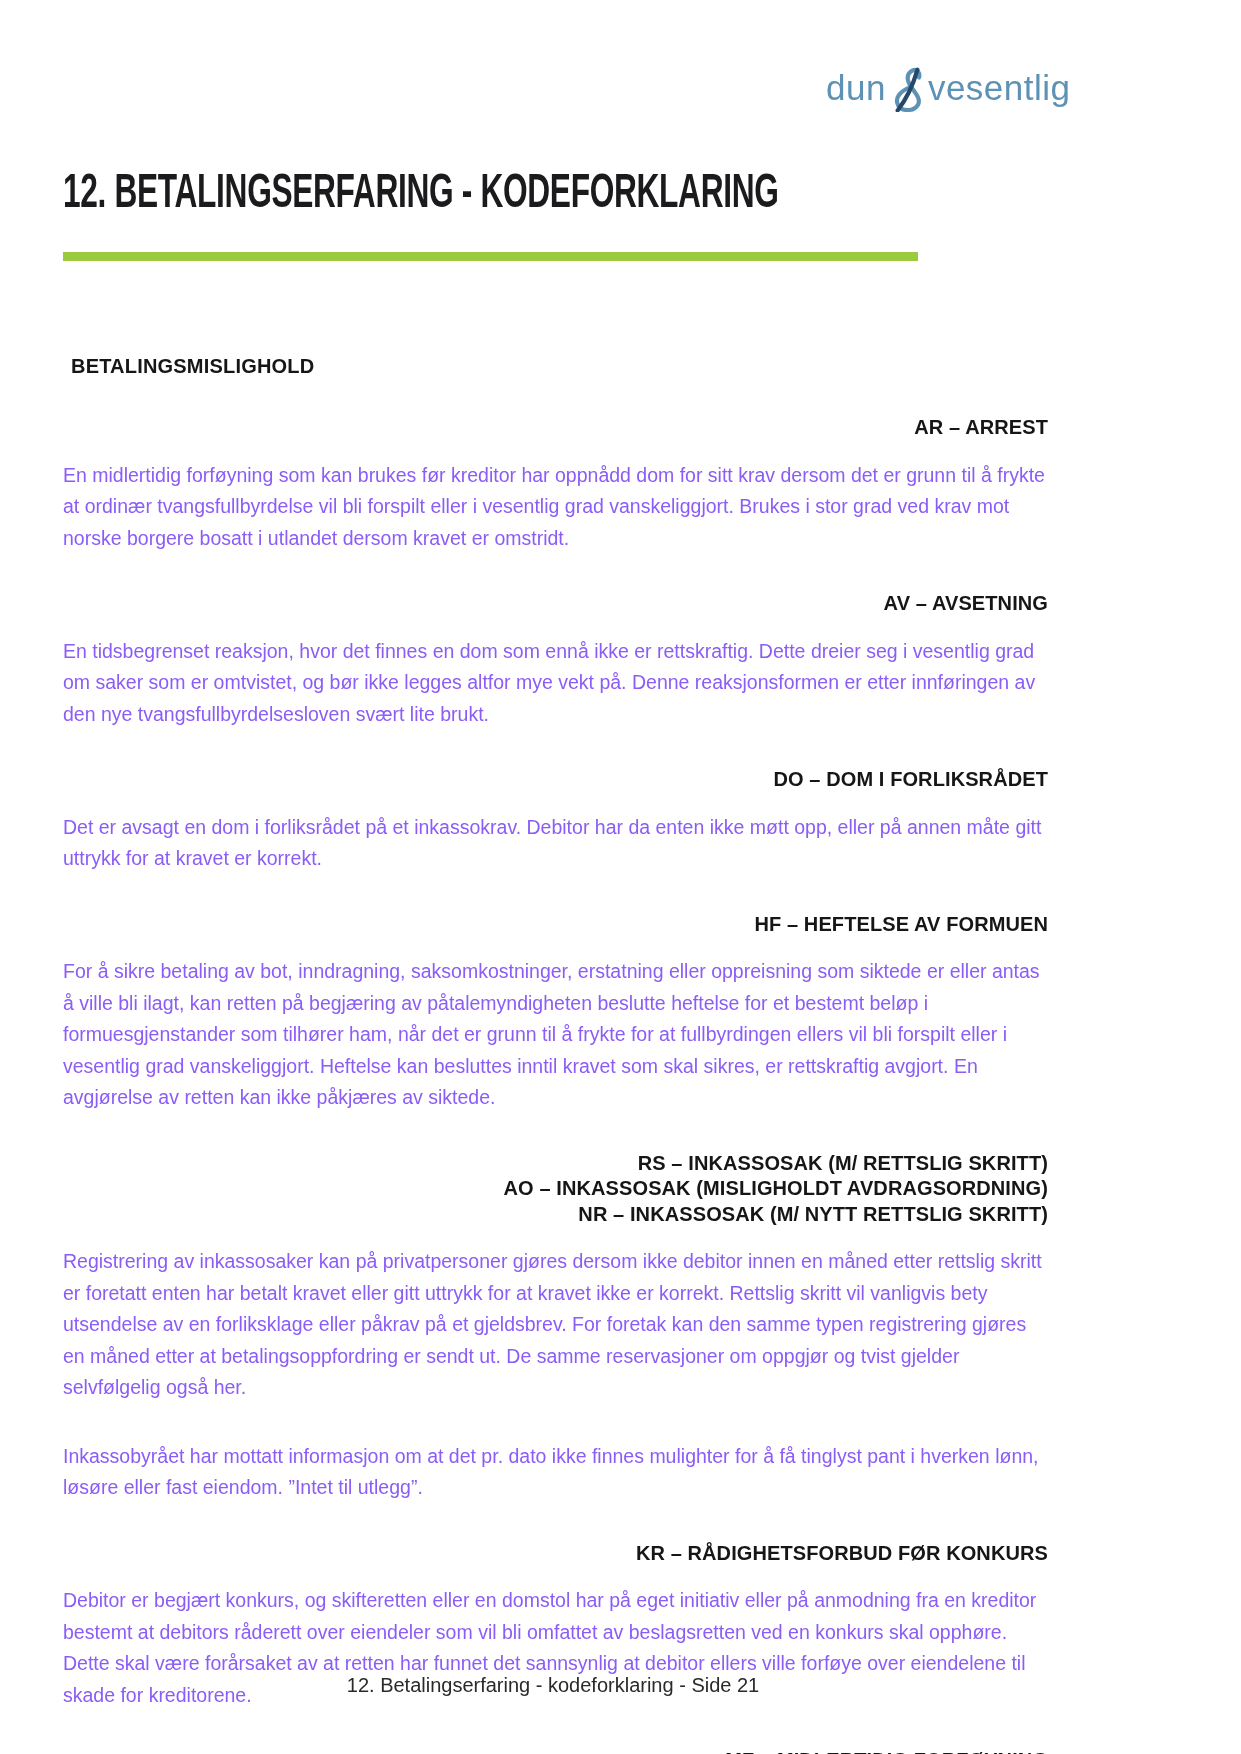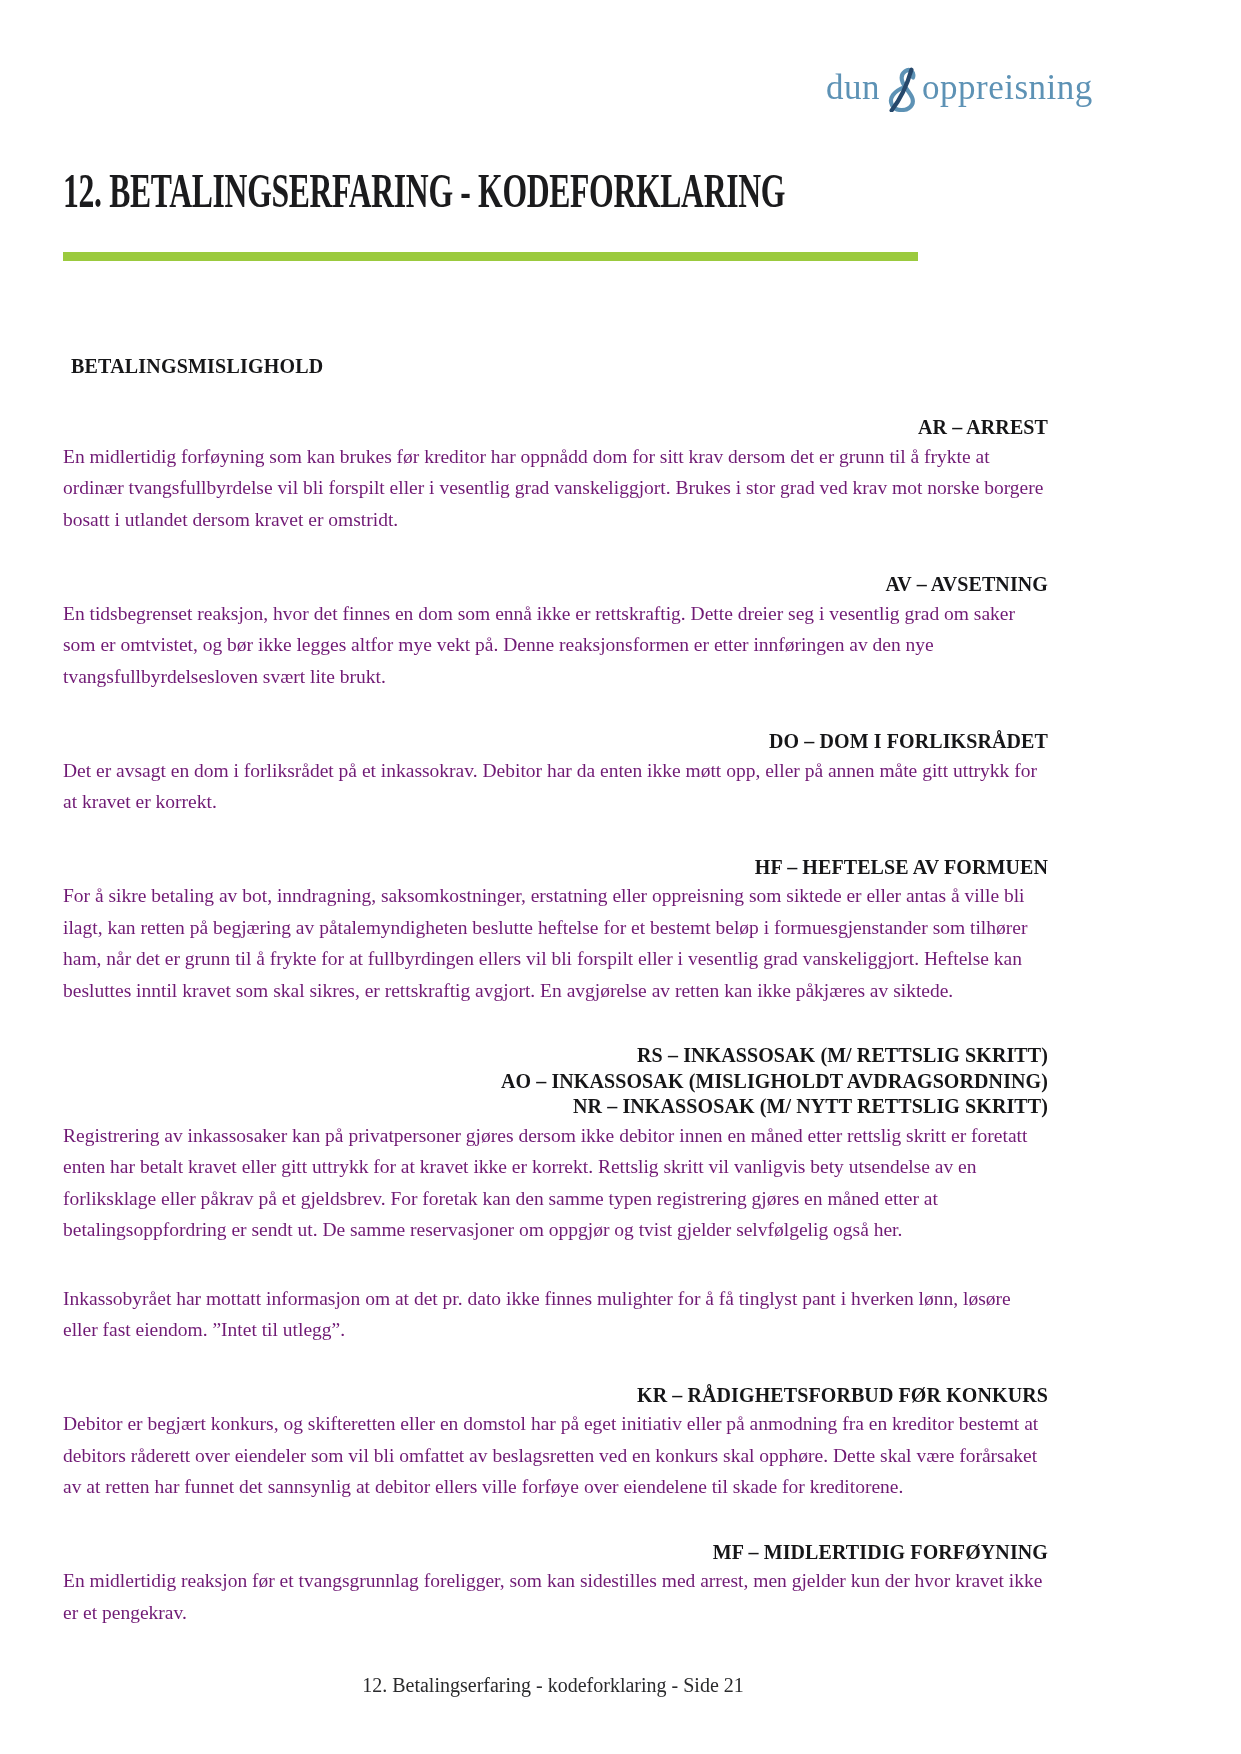--- a/index.html
+++ b/index.html
@@ -1,21 +1,21 @@
 <!DOCTYPE html>
 <html lang="no"><head>
 <meta charset="utf-8">
 <title>12. Betalingserfaring - kodeforklaring</title>
 <style>
   html,body { margin:0; padding:0; background:#ffffff; }
   .page {
     position:relative;
     width:1241px; height:1754px;
     background:#ffffff;
-    font-family:Liberation Serif, serif;
+    font-family:Liberation Sans, sans-serif;
     color:#2e2e30;
     overflow:hidden;
   }
 
   
   .logo {
     position:absolute; top:66px; left:826px;
     display:flex; align-items:center;
     font-size:35px; letter-spacing:0.5px;
     color:#5d92b5;
@@ -55,24 +55,24 @@
   section { margin-top:37px; }
   section h3 {
     margin:0;
     font-size:20px; font-weight:bold;
     color:#161618;
     line-height:25.5px;
     letter-spacing:0.1px;
     text-align:right;
   }
   section p {
-    margin:0 0 0 0;
+    margin:19px 0 0 0;
     font-size:19.5px;
     line-height:31.5px;
-    color:#701a75;
+    color:#8b5cf6;
   }
 
   
   footer {
     position:absolute; top:1674px; left:63px;
     width:980px;
     text-align:center;
     font-size:20px;
     color:#2a2a2c;
   }
@@ -81,21 +81,21 @@
 <body>
 
 <div class="page">
 
   <div class="logo">
     <span class="word">dun</span>
     <svg width="36" height="46" viewBox="0 0 34 44" aria-hidden="true">
       <path d="M21 20 C10 24 5 31 8.5 37.5 C12 44 24 43.5 27.5 37 C30.5 31.5 25 26 21 20 C16.5 13.5 16.5 8 21 5 C25.5 2 30 5.5 28.5 11" fill="none" stroke="#5d92b5" stroke-width="4" stroke-linecap="round"></path>
       <path d="M27 3.5 C23.5 16 17 31 8 42.5" fill="none" stroke="#26486b" stroke-width="4" stroke-linecap="round"></path>
     </svg>
-    <span class="word">oppreisning</span>
+    <span class="word">vesentlig</span>
   </div>
 
   <h1 class="page-title">12. BETALINGSERFARING - KODEFORKLARING</h1>
   <div class="title-rule"></div>
 
   <main>
     <h2 class="group-heading">BETALINGSMISLIGHOLD</h2>
 
     <section>
       <h3>AR – ARREST</h3>

